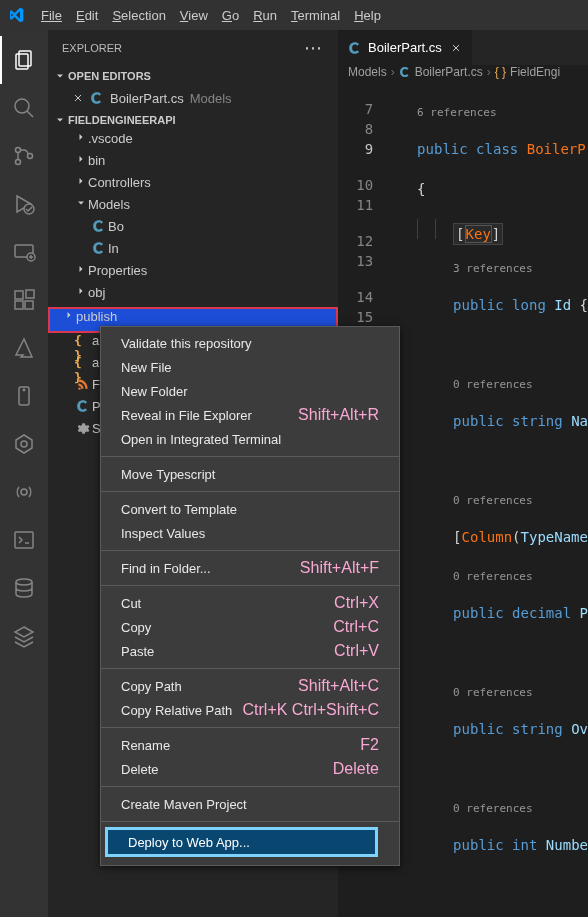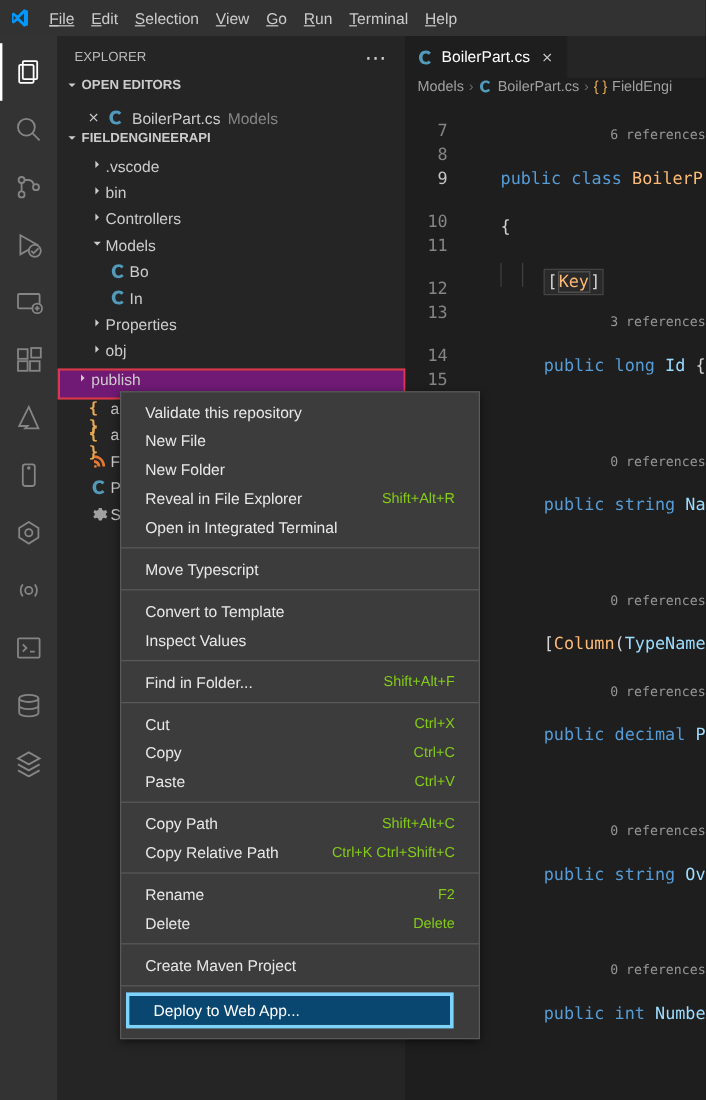--- a/index.html
+++ b/index.html
@@ -58,21 +58,21 @@
   height: 35px;
   display: flex; align-items: center; justify-content: space-between;
   padding: 0 14px;
   font-size: 11px;
   color: #bbbbbb;
 }
 .sidebar-header .dots { font-size: 18px; letter-spacing: 2px; color:#cccccc; }
 
 .section-header {
   height: 22px;
-  display: flex; 
+  display: flex; align-items: center;
   padding: 0 4px;
   font-size: 11px;
   font-weight: bold;
   color: #cccccc;
   cursor: pointer;
 }
 .section-header .chev { width: 16px; display:inline-flex; justify-content:center; }
 
 .open-editor {
   height: 22px;
@@ -89,21 +89,21 @@
   height: 22px;
   display: flex; align-items: flex-start;
   color: #cccccc;
   cursor: pointer;
   padding-left: 12px;
 }
 .tree-item .chev { width: 14px; display:inline-flex; justify-content:center; color:#cccccc;}
 .tree-item.indent1 { padding-left: 26px; }
 .tree-item.indent2 { padding-left: 42px; }
 .tree-item .ficon { width: 18px; display:inline-flex; justify-content:center; }
-.tree-item.highlighted { background: #701a75; padding-left: 12px; }
+.tree-item.highlighted { background: #1d4ed8; padding-left: 12px; }
 .red-box { border: 2px solid #d9374e; }
 
 .editor {
   flex: 1;
   background: #1e1e1e;
   display: flex;
   flex-direction: column;
   overflow: hidden;
 }
 .tabbar {
@@ -144,23 +144,23 @@
   padding-top: 4px;
 }
 .gutter .ln { height: 20px; padding-right: 26px; }
 .gutter .ln.current { color: #c6c6c6; }
 .code {
   padding-top: 4px;
   white-space: pre;
   position: relative;
 }
 .code .line { height: 20px; }
-.code .ref { color: #969696; font-size: 11px; text-align: right; }
+.code .ref { color: #969696; font-size: 11px; }
 .code .kw { color: #569cd6; }
-.code .ty { color: #fdba74; }
+.code .ty { color: #f97316; }
 .code .id { color: #9cdcfe; }
 .code .br { color: #d4d4d4; }
 .code .highlight-line { background: #2a2a2a; border: 1px solid #444; display:inline-block; padding:0 2px;}
 .code .attr-box { border:1px solid #555; }
 .indent-guide { border-left:1px solid #404040; display:inline-block; }
 
 
 .context-menu {
   position: absolute;
   left: 100px;
@@ -173,21 +173,21 @@
   z-index: 50;
 }
 .context-menu .mi {
   height: 24px;
   display: flex; align-items: center; justify-content: space-between;
   padding: 0 20px;
   color: #e8e8e8;
   cursor: pointer;
 }
 .context-menu .mi.hovered { background: #094771; color:#fff; }
-.context-menu .mi .sc { color: #84cc16; font-size:12px;text-align:right;}
+.context-menu .mi .sc { color: #f9a8d4; font-size:16px;text-align:right;}
 .context-menu .sepline {
   height: 1px; background: #5a5a5a; margin: 5px 0;
 }
 .context-redbox {
   border: 3px solid #7dd3fc;
   margin: 2px 21px 4px 4px;
 }
 
 svg { display: block; }
 </style>

